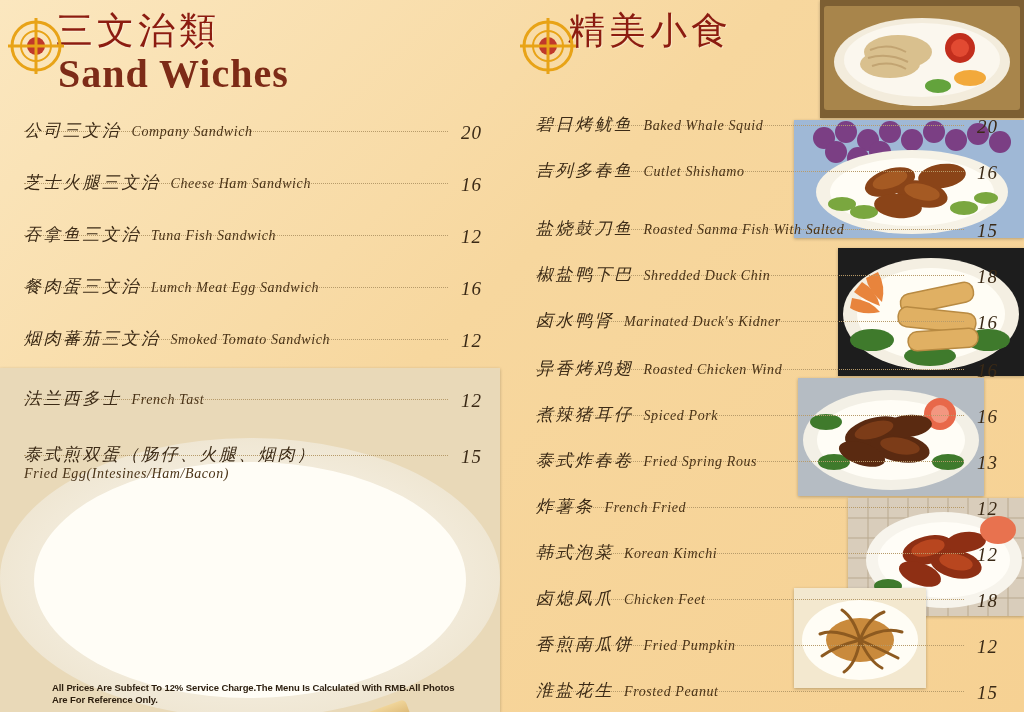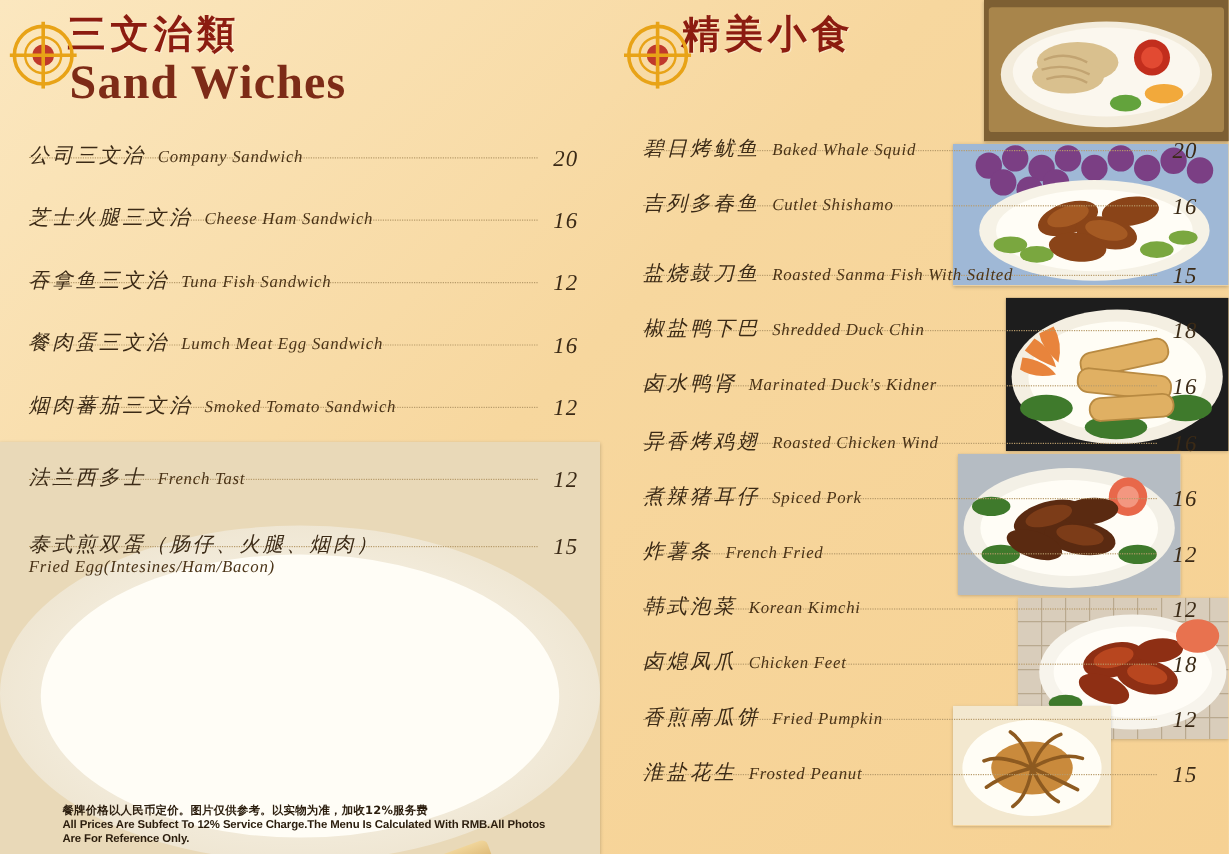--- a/index.html
+++ b/index.html
@@ -40,22 +40,22 @@
   .sun {
     position: absolute;
     left: 8px;
     top: 18px;
     width: 56px;
     height: 56px;
   }
   .sun svg { display:block; }
   .cn-title {
     font-family: "DejaVu Sans", sans-serif;
-    font-size: 32px;
-    font-weight: bold;
+    font-size: 37px;
+    font-weight: normal;
     color: #8c1c10;
     letter-spacing: 4px;
     line-height: 1.05;
     margin: 0;
     padding-top: 4px;
     text-shadow: 1px 1px 0 rgba(255,255,255,.35);
   }
   .en-title {
     font-family: "Liberation Serif", serif;
     font-size: 40px;
@@ -514,20 +514,26 @@
         <span class="price">16</span>
       </div>
       <div class="item" style="margin-top:12px;margin-bottom:8px;">
         <span class="dots"></span>
         <div class="cn">煮辣猪耳仔</div>
         <div class="en">Spiced Pork</div>
         <span class="price">16</span>
       </div>
       <div class="item" style="margin-top:12px;margin-bottom:8px;">
         <span class="dots"></span>
+        <div class="cn">泰式炸春卷</div>
+        <div class="en">Fried Spring Rous</div>
+        <span class="price">13</span>
+      </div>
+      <div class="item" style="margin-top:12px;margin-bottom:8px;">
+        <span class="dots"></span>
         <div class="cn">炸薯条</div>
         <div class="en">French Fried</div>
         <span class="price">12</span>
       </div>
       <div class="item" style="margin-top:12px;margin-bottom:8px;">
         <span class="dots"></span>
         <div class="cn">韩式泡菜</div>
         <div class="en">Korean Kimchi</div>
         <span class="price">12</span>
       </div>
@@ -547,18 +553,17 @@
         <span class="dots"></span>
         <div class="cn">淮盐花生</div>
         <div class="en">Frosted Peanut</div>
         <span class="price">15</span>
       </div>
 
     </div>
   </div>
 
   <div class="note note-left">
-    <div class="cn">餐牌价格以人民币定价。图片仅供参考。以实物为准，加收12%服务费</div>
     <div class="en">All Prices Are Subfect To 12% Service Charge.The Menu Is Calculated With RMB.All Photos Are For Reference Only.</div>
   </div>
 
 
 </div>
 
 </body></html>

